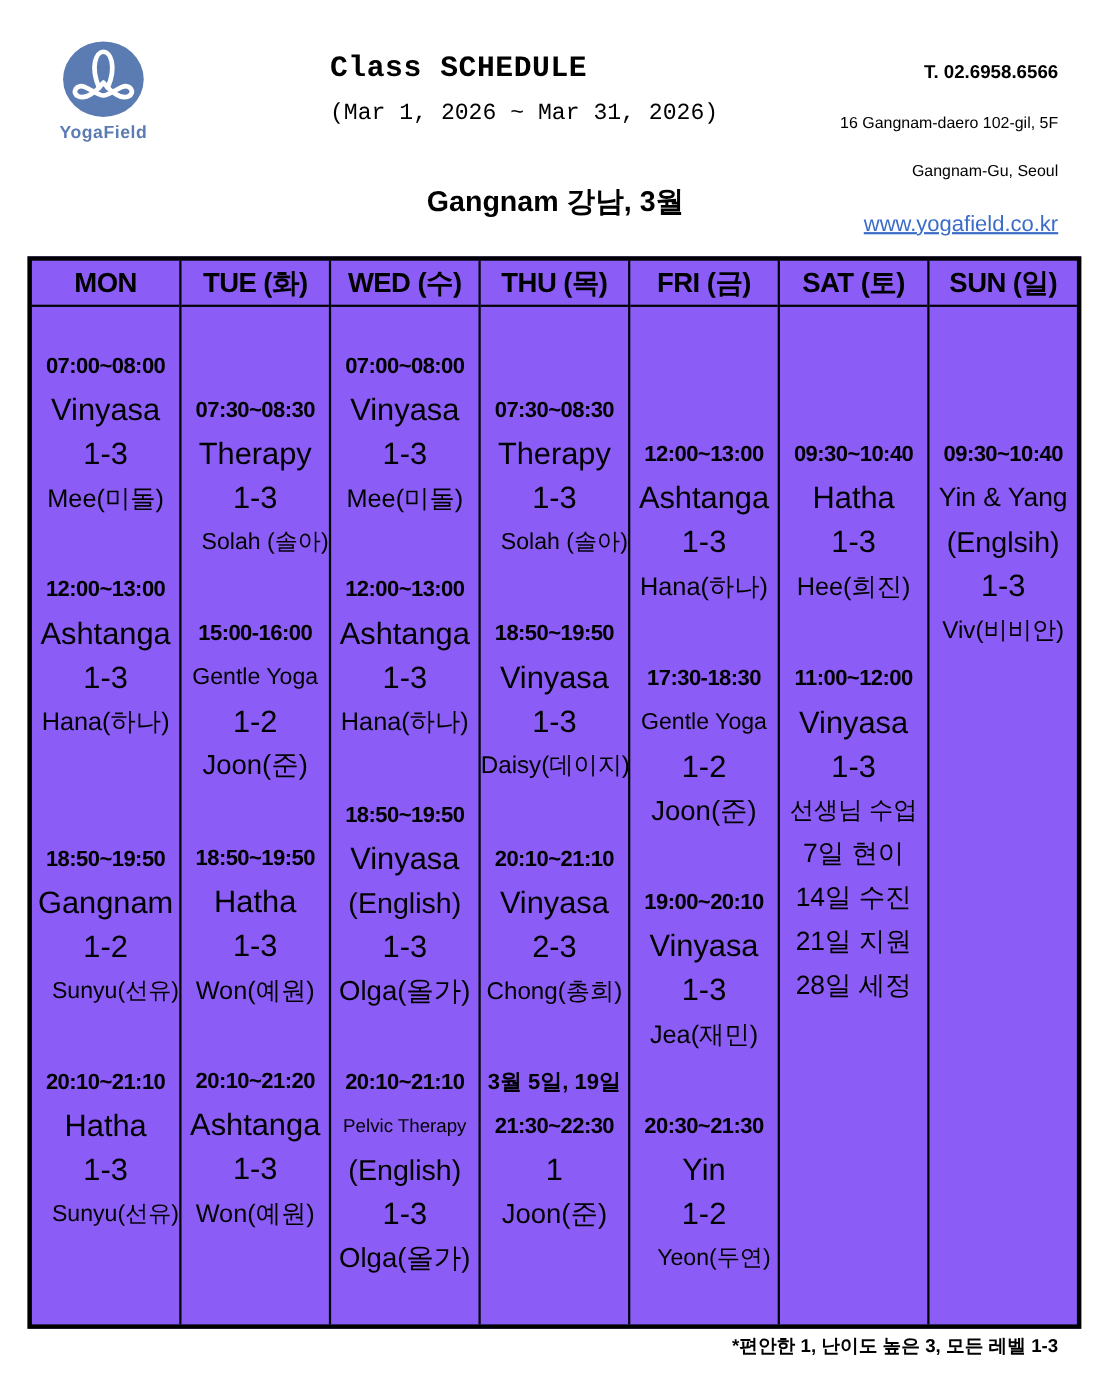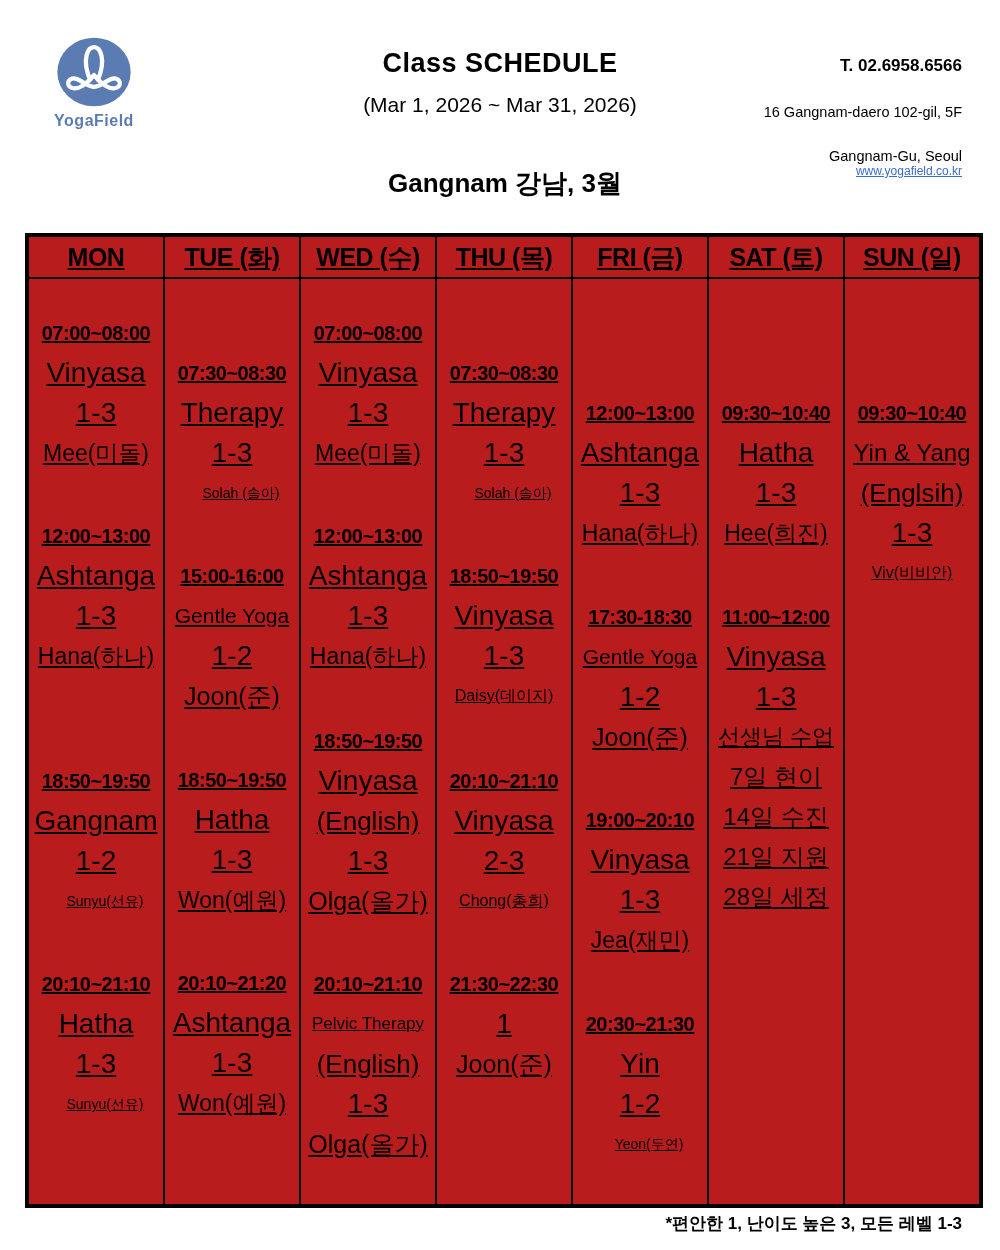--- a/index.html
+++ b/index.html
@@ -5,48 +5,48 @@
   html,body{margin:0;padding:0;}
   body{
     width:1000px;height:1250px;position:relative;background:#ffffff;
     font-family:"Liberation Sans","DejaVu Sans",sans-serif;color:#000;
     overflow:hidden;
   }
   
   .logo-wrap{position:absolute;left:39px;top:36px;width:110px;text-align:center;}
   .logo-circle{display:block;margin:0 auto;}
   .logo-text{margin-top:4px;font-size:16px;font-weight:bold;color:var(--brand,#5b7cb2);letter-spacing:.5px;}
-  .center-head{position:absolute;left:300px;top:48px;width:400px;text-align:center;}
+  .center-head{position:absolute;left:300px;top:48px;width:400px;font-family:Liberation Mono, monospace;}
   .main-title{font-size:27px;font-weight:bold;letter-spacing:.5px;}
   .date-range{font-size:21px;margin-top:14px;}
   .region-title{position:absolute;left:300px;top:166px;width:410px;text-align:center;font-size:26px;font-weight:bold;}
   .right-head{position:absolute;right:38px;top:56px;width:300px;text-align:right;}
   .phone{font-size:17px;font-weight:bold;}
   .addr{font-size:14.5px;margin-top:28px;}
-  .site{font-size:12px;color:var(--link,#3a6cc8);text-decoration:underline;cursor:pointer;}
+  .site{font-size:20px;margin-top:29px;color:var(--link,#3a6cc8);text-decoration:underline;cursor:pointer;}
   
-  .sched{position:absolute;left:25px;top:233px;width:950px;border:4px solid #000;display:flex;background:#b91c1c;text-decoration:underline;}
+  .sched{position:absolute;left:25px;top:233px;width:950px;border:4px solid #000;display:flex;background:#8b5cf6;}
   .col{flex:1 1 0;border-left:2px solid #000;display:flex;flex-direction:column;min-width:0;}
   .col:first-child{border-left:none;}
   .day-head{height:40px;line-height:40px;text-align:center;font-weight:bold;font-size:25px;border-bottom:2px solid #000;white-space:nowrap;letter-spacing:-0.5px;}
   .day-body{height:925px;display:flex;flex-direction:column;overflow:hidden;}
   .session{display:block;}
   .ln{height:40px;line-height:40px;text-align:center;white-space:nowrap;overflow:visible;}
   .time{font-size:20px;font-weight:bold;letter-spacing:-0.5px;}
   .note{font-size:20px;font-weight:bold;}
   .c1{font-size:28px;}
   .c2{font-size:21px;}
   .c2b{font-size:24px;}
   .c3{font-size:26px;}
   .c4{font-size:17px;}
   .lv{font-size:28px;}
   .t0{font-size:25px;}
   .t1{font-size:23px;}
-  .t2{font-size:14px;padding-left:18px;}
-  .t3{font-size:16px;}
+  .t2{font-size:21px;padding-left:18px;}
+  .t3{font-size:22px;}
   .kr{font-size:22px;}
   .kr2{font-size:24px;}
   
   .footnote{position:absolute;right:38px;top:1212px;font-size:17px;font-weight:bold;text-align:right;}
 </style>
 </head>
 <body>
 
 <div class="logo-wrap">
   <svg class="logo-circle" width="78" height="72" viewBox="0 0 100 92">
@@ -175,20 +175,21 @@
           <div class="ln lv">1-3</div>
           <div class="ln t3">Daisy(데이지)</div>
         </div>
         <div class="session" style="margin-top: 45px;">
           <div class="ln time">20:10~21:10</div>
           <div class="ln c1">Vinyasa</div>
           <div class="ln lv">2-3</div>
           <div class="ln t3">Chong(총희)</div>
         </div>
         <div class="session" style="margin-top: 43px;">
+          <div class="ln note">3월 5일, 19일</div>
           <div class="ln time">21:30~22:30</div>
           <div class="ln lv">1</div>
           <div class="ln t0">Joon(준)</div>
         </div>
       </div>
     </div>
     <div class="col">
       <div class="day-head">FRI (금)</div>
       <div class="day-body">
         <div class="session" style="margin-top: 114px;">

